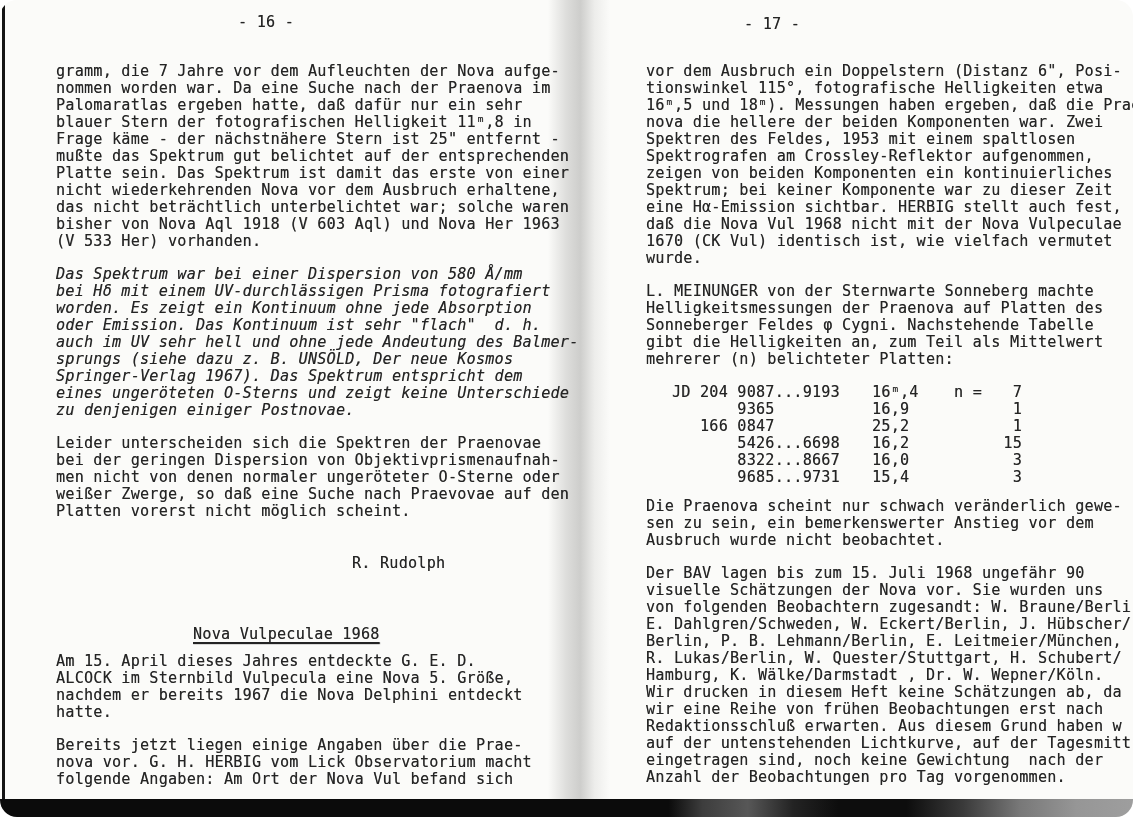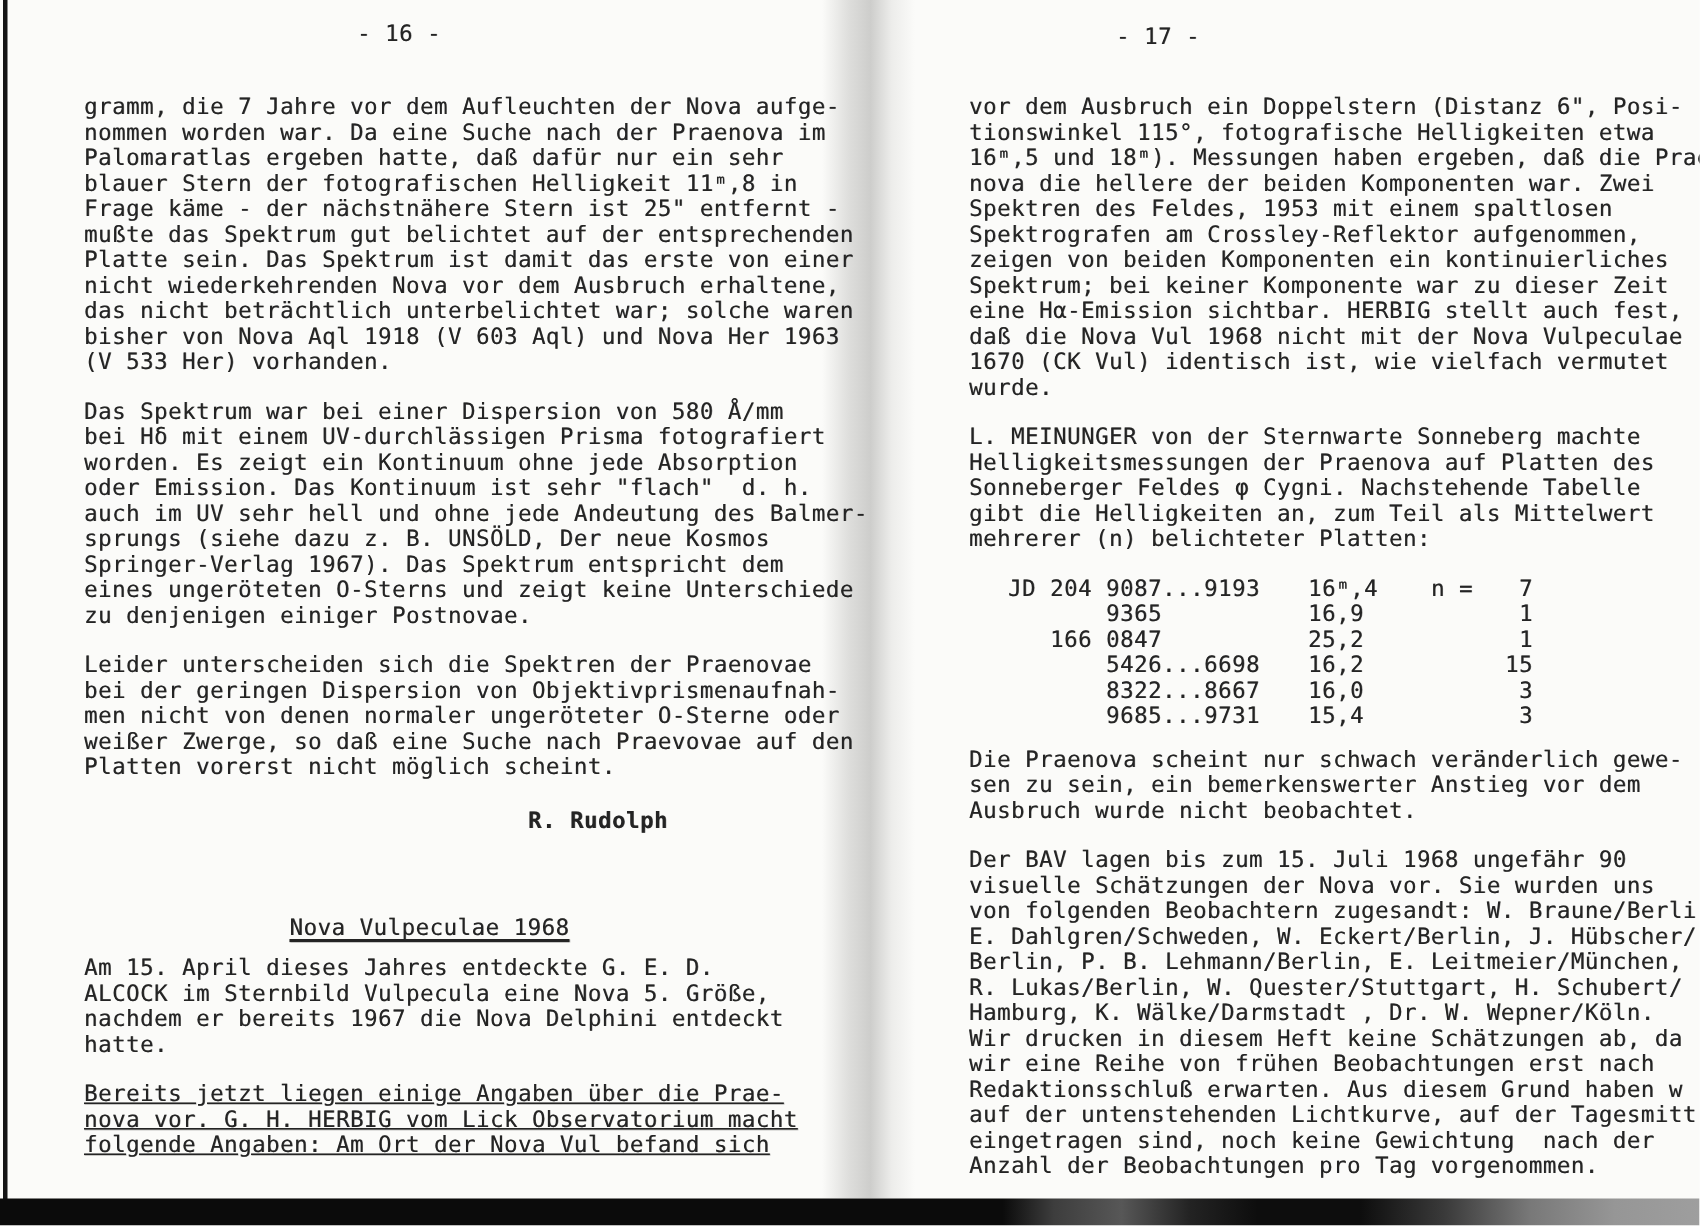--- a/index.html
+++ b/index.html
@@ -4,20 +4,21 @@
 <style>
   html, body { margin: 0; padding: 0; }
   #screen {
     position: relative;
     width: 1133px;
     height: 817px;
     background: #fbfbf9;
     overflow: hidden;
     font-family: "DejaVu Sans Mono", "Liberation Mono", monospace;
     color: #242424;
+    border-radius: 17px;
   }
   
   .scan-left-line {
     position: absolute;
     left: 2px; top: 0;
     width: 3px; height: 801px;
     background: #141414;
   }
   .scan-bottom-bar {
     position: absolute;
@@ -49,33 +50,33 @@
     letter-spacing: 0.3px;
     text-shadow: 0.3px 0.3px 0.4px rgba(35,35,35,0.55);
   }
   #col-left  { left: 40px;  top: 14px; width: 540px; }
   #col-right { left: 630px; top: 16px; width: 520px; }
   .para { white-space: pre; margin: 16px; }
   .page-number { white-space: pre; }
   #col-left  .page-number { padding-left: 198px; }
   #col-right .page-number { padding-left: 114px; }
   #col-left .p1 { margin-top: 32px; }
-  #col-left .p2 { margin-top: 9px; }
+  #col-left .p2 { margin-top: 9px; font-style: italic; }
   #col-left .p3 { margin-top: 10px; }
-  .signature { margin-top: 19px; padding-left: 312px; white-space: pre; font-weight: bold; }
+  .signature { margin-top: 35px; padding-left: 312px; white-space: pre; }
   .section-heading {
     margin-top: 54px;
     padding-left: 153px;
     white-space: pre;
     text-decoration: underline;
     text-underline-offset: 3px;
     text-decoration-thickness: 1.5px;
   }
   #col-left .p4 { margin-top: 10px; }
-  #col-left .p5 { margin-top: 9px; text-decoration: underline; }
+  #col-left .p5 { margin-top: 9px; }
   #col-right .p1 { margin-top: 30px; }
   #col-right .p2 { margin-top: 8px; }
   .jd-table { margin-top: 5px; padding-left: 42px; }
   .trow { display: flex; white-space: pre; }
   .c-jd     { display: inline-block; width: 200px; }
   .c-mag    { display: inline-block; width: 82px; }
   .c-nlabel { display: inline-block; width: 40px; }
   .c-n      { display: inline-block; width: 28px; text-align: right; }
   #col-right .p3 { margin-top: 12px; }
   #col-right .p4 { margin-top: 10px; }

